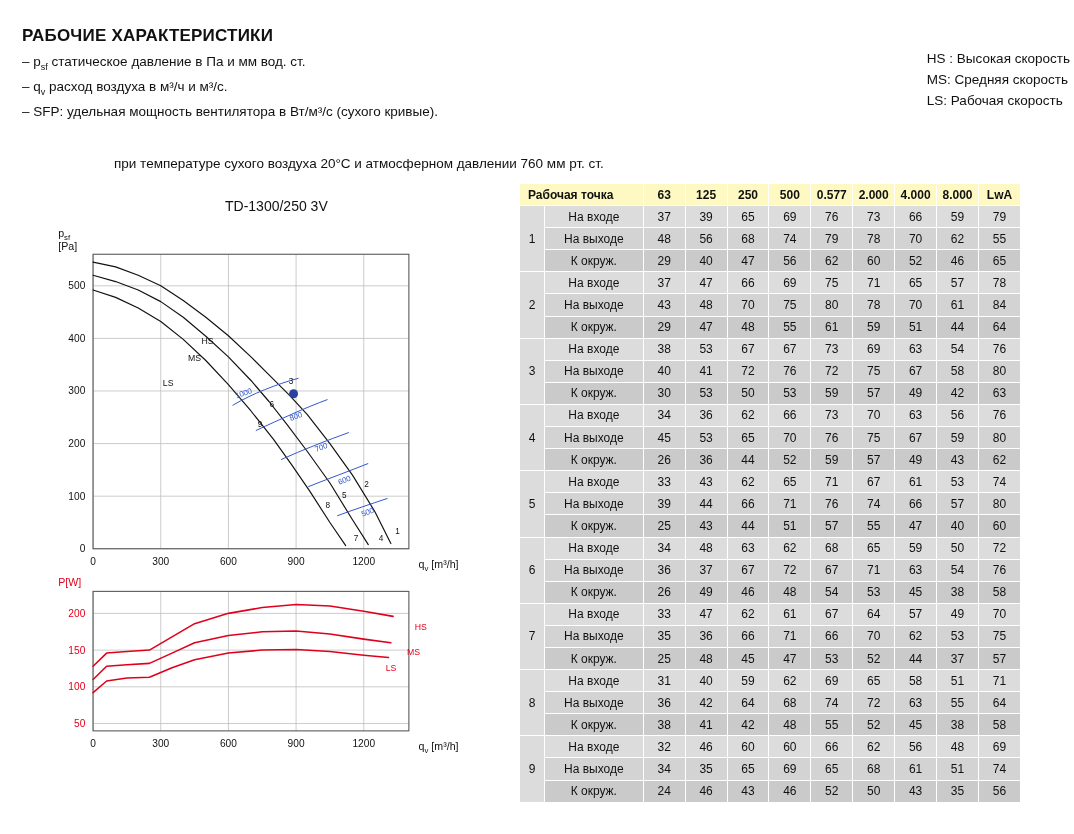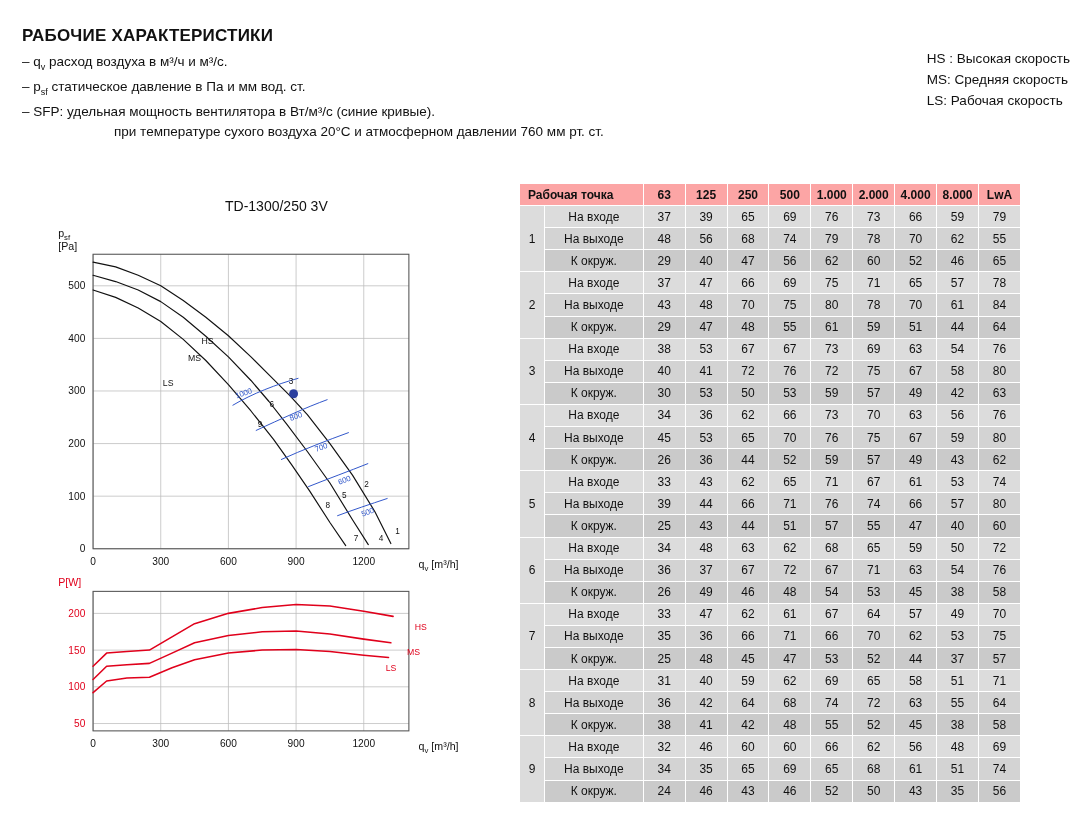--- a/index.html
+++ b/index.html
@@ -16,21 +16,21 @@
   
   .title{
     position:absolute;left:22px;top:26px;
     font-size:17px;font-weight:bold;letter-spacing:.2px;
   }
   .notes{
     position:absolute;left:22px;top:52px;
     font-size:13.5px;line-height:19.5px;
   }
   .notes div{white-space:nowrap;}
-  .notes .indent{padding-left:92px;}
+  .notes .indent{padding-left:92px;margin-top:32px;}
   sub{font-size:9px;}
 
   .speedlegend{
     position:absolute;right:4px;top:48px;
     font-size:13.5px;line-height:21px;text-align:left;
   }
 
   
   .chart-title{
     position:absolute;left:225px;top:198px;
@@ -47,43 +47,43 @@
     position:absolute;left:519px;top:183px;
     border-collapse:collapse;
     font-size:12px;
     width:502px;
   }
   table.acoustic th,table.acoustic td{
     padding:0;height:21.1px;text-align:center;vertical-align:middle;
     border:1px solid #ffffff;
   }
   table.acoustic thead th{
-    background:#fca5a5;font-weight:bold;color:#111;
+    background:#fef9c3;font-weight:bold;color:#111;
   }
   table.acoustic thead th.rp{
     text-align:left;padding-left:8px;width:112px;
   }
   td.idx{width:22px;background:#d9d9d9;font-weight:normal;}
   td.lbl{text-align:left;padding-left:36px;width:90px;}
   .grpA td{background:#dcdcdc;}
   .grpB td{background:#d3d3d3;}
   .grpC td{background:#cacaca;}
   td.val{width:40px;}
 </style>
 </head>
 <body>
 
 <div class="page">
 
   <div class="title">РАБОЧИЕ ХАРАКТЕРИСТИКИ</div>
 
   <div class="notes">
+    <div>– p<sub>sf</sub>  статическое давление в Па и мм вод. ст.</div>
     <div>– q<sub>v</sub> расход воздуха в м³/ч и м³/с.</div>
-    <div>– p<sub>sf</sub>  статическое давление в Па и мм вод. ст.</div>
-    <div>– SFP: удельная мощность вентилятора в Вт/м³/с (синие кривые).</div>
+    <div>– SFP: удельная мощность вентилятора в Вт/м³/с (сухого кривые).</div>
     <div class="indent">при температуре сухого воздуха 20°C и атмосферном давлении 760 мм рт. ст.</div>
   </div>
 
   <div class="speedlegend">
     <div>HS : Высокая скорость</div>
     <div>MS: Средняя скорость</div>
     <div>LS: Рабочая скорость</div>
   </div>
 
   <div class="chart-title">TD-1300/250 3V</div>
@@ -174,21 +174,21 @@
     </svg>
 
   <table class="acoustic">
     <thead>
       <tr>
         <th class="rp" colspan="2">Рабочая точка</th>
         <th>63</th>
         <th>125</th>
         <th>250</th>
         <th>500</th>
-        <th>1.000</th>
+        <th>0.577</th>
         <th>2.000</th>
         <th>4.000</th>
         <th>8.000</th>
         <th>LwA</th>
       </tr>
     </thead>
     <tbody id="acoustic-body">
         <tr class="grpA">
           <td class="idx" rowspan="3">1</td>
           <td class="lbl">На входе</td>

